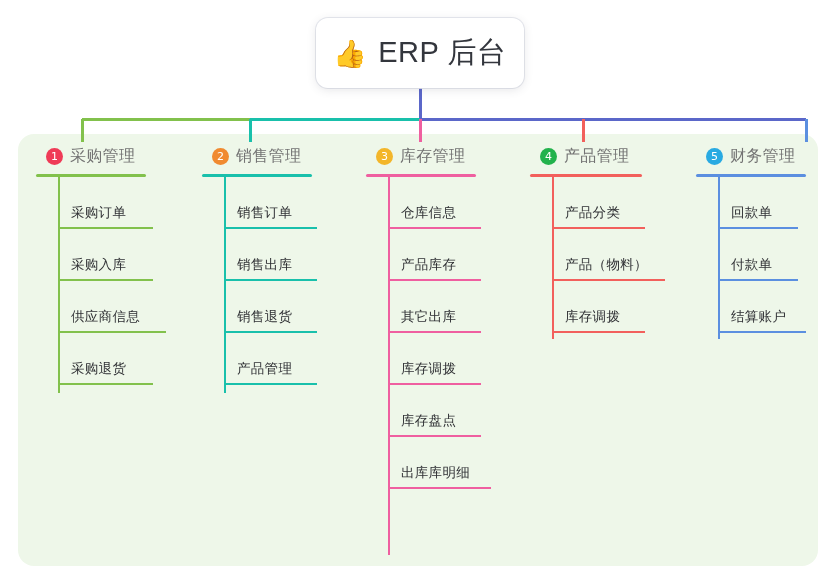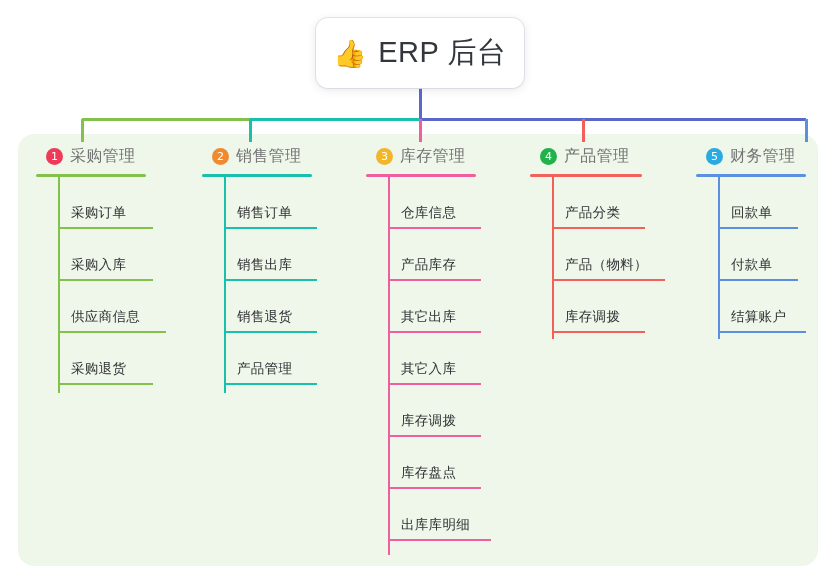--- a/index.html
+++ b/index.html
@@ -239,24 +239,20 @@
           </div>
           <div class="item">
             <span class="item-label">产品库存</span>
             <div class="item-rule" style="width: 93px; background: rgb(239, 95, 160);"></div>
           </div>
           <div class="item">
             <span class="item-label">其它出库</span>
             <div class="item-rule" style="width: 93px; background: rgb(239, 95, 160);"></div>
           </div>
           <div class="item">
-            <span class="item-label">其它入库</span>
-            <div class="item-rule" style="width: 93px; background: rgb(239, 95, 160);"></div>
-          </div>
-          <div class="item">
             <span class="item-label">库存调拨</span>
             <div class="item-rule" style="width: 93px; background: rgb(239, 95, 160);"></div>
           </div>
           <div class="item">
             <span class="item-label">库存盘点</span>
             <div class="item-rule" style="width: 93px; background: rgb(239, 95, 160);"></div>
           </div>
           <div class="item">
             <span class="item-label">出库库明细</span>
             <div class="item-rule" style="width: 103px; background: rgb(239, 95, 160);"></div>

